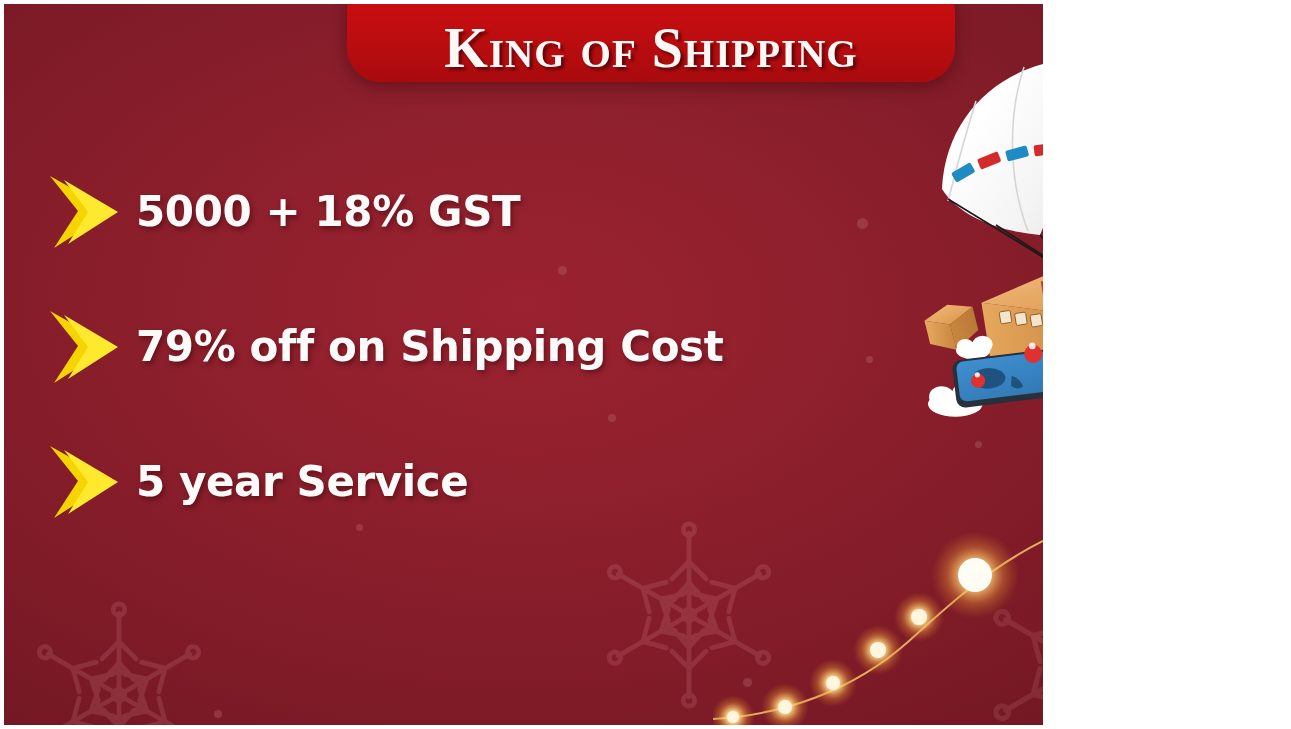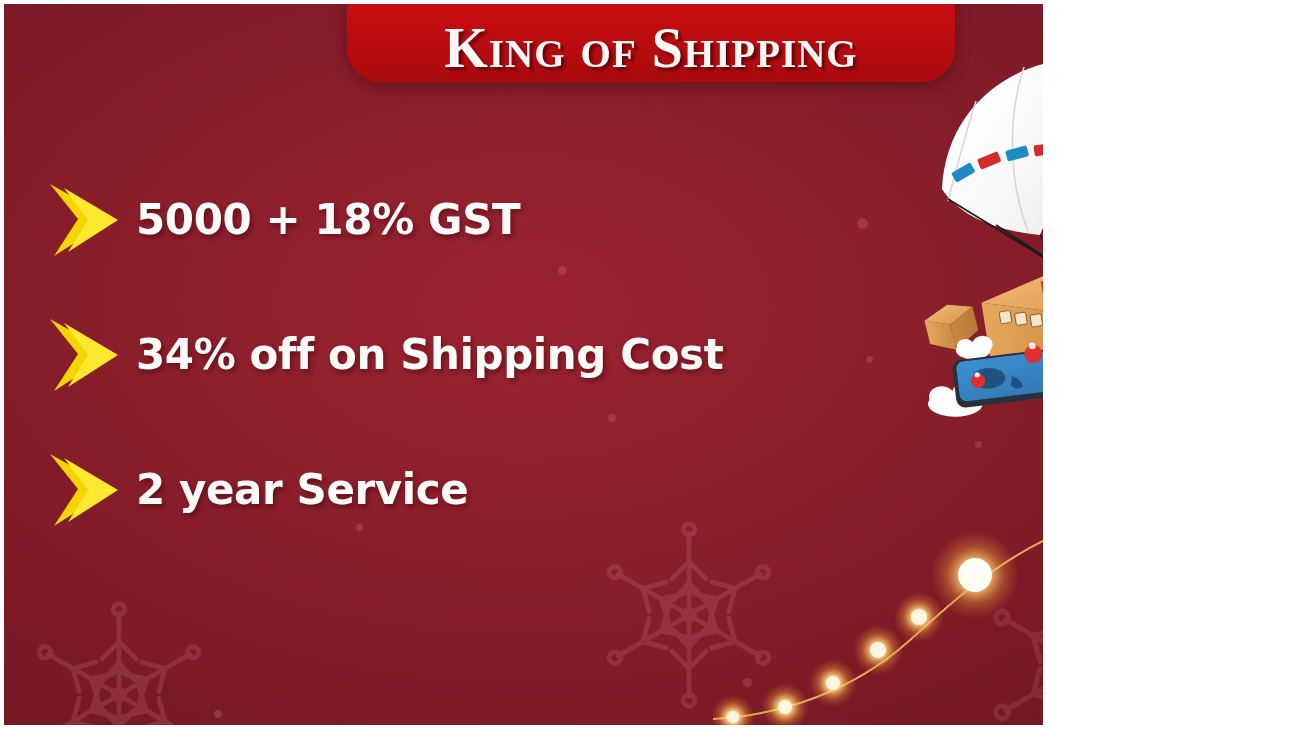--- a/index.html
+++ b/index.html
@@ -64,21 +64,21 @@
     color: #fdf8f6;
     text-shadow: 3px 3px 3px rgba(70, 4, 8, .75);
     white-space: nowrap;
     line-height: 1;
   }
 
   
   .bullets {
     position: absolute;
     left: 44px;
-    top: 148px;
+    top: 140px;
     width: 1180px;
   }
   .bullet-row {
     display: flex;
     align-items: center;
     height: 135px;
   }
   .bullet-arrow {
     flex: 0 0 auto;
     width: 72px;
@@ -375,32 +375,32 @@
       <span class="bullet-label">5000 + 18% GST</span>
     </div>
 
     <div class="bullet-row">
       <span class="bullet-arrow">
         <svg width="72" height="76" viewBox="0 0 72 76">
           <path d="M2 2 L64 37 L6 74 L30 37 Z" fill="#f5d400"></path>
           <path d="M16 6 L70 38 L20 70 L40 38 Z" fill="#ffe92e"></path>
         </svg>
       </span>
-      <span class="bullet-label">34% off on Shipping Cost</span>
+      <span class="bullet-label">79% off on Shipping Cost</span>
     </div>
 
 
     <div class="bullet-row">
       <span class="bullet-arrow">
         <svg width="72" height="76" viewBox="0 0 72 76">
           <path d="M2 2 L64 37 L6 74 L30 37 Z" fill="#f5d400"></path>
           <path d="M16 6 L70 38 L20 70 L40 38 Z" fill="#ffe92e"></path>
         </svg>
       </span>
-      <span class="bullet-label">2 year Service</span>
+      <span class="bullet-label">5 year Service</span>
     </div>
 
   </div>
 
   <div class="lights">
     <svg width="330" height="220" viewBox="0 0 330 220">
       <defs>
         <radialGradient id="bulbGlow">
           <stop offset="0%" stop-color="#fffaf0" stop-opacity="1"></stop>
           <stop offset="30%" stop-color="#ffd98a" stop-opacity=".9"></stop>

